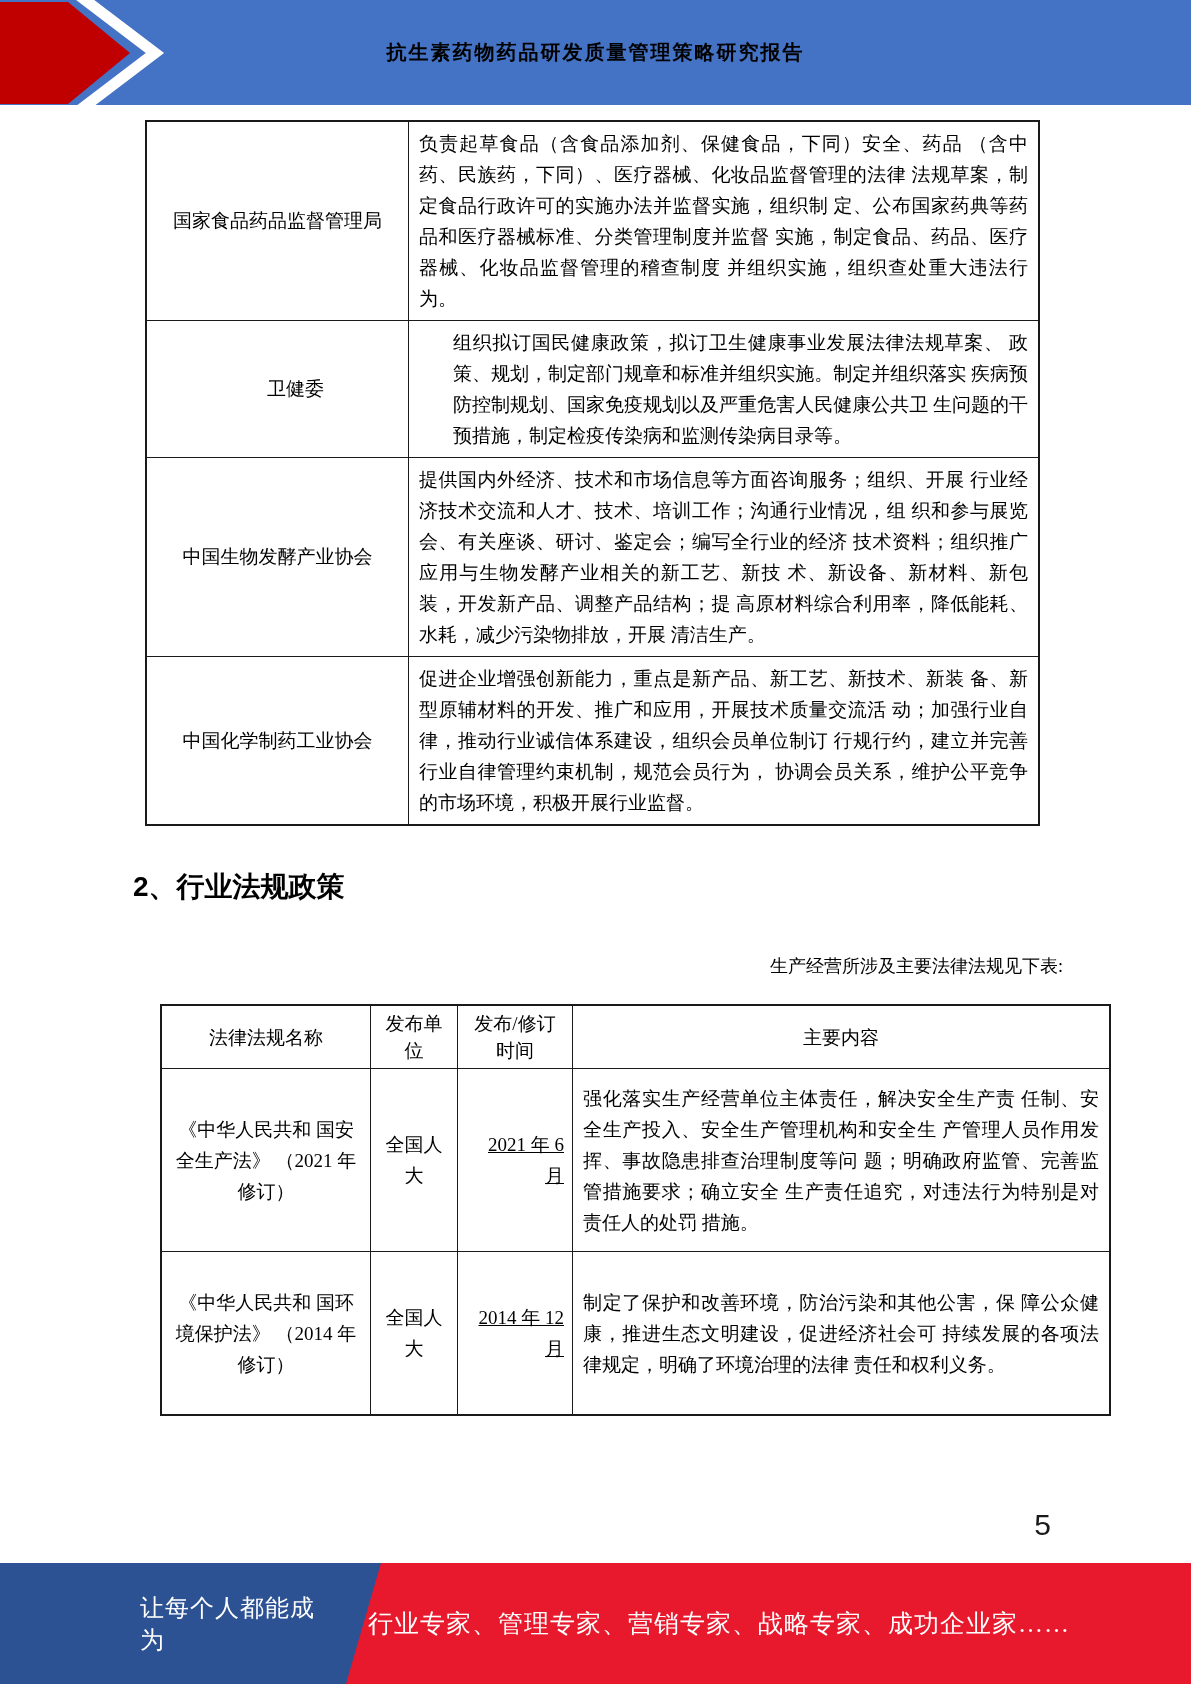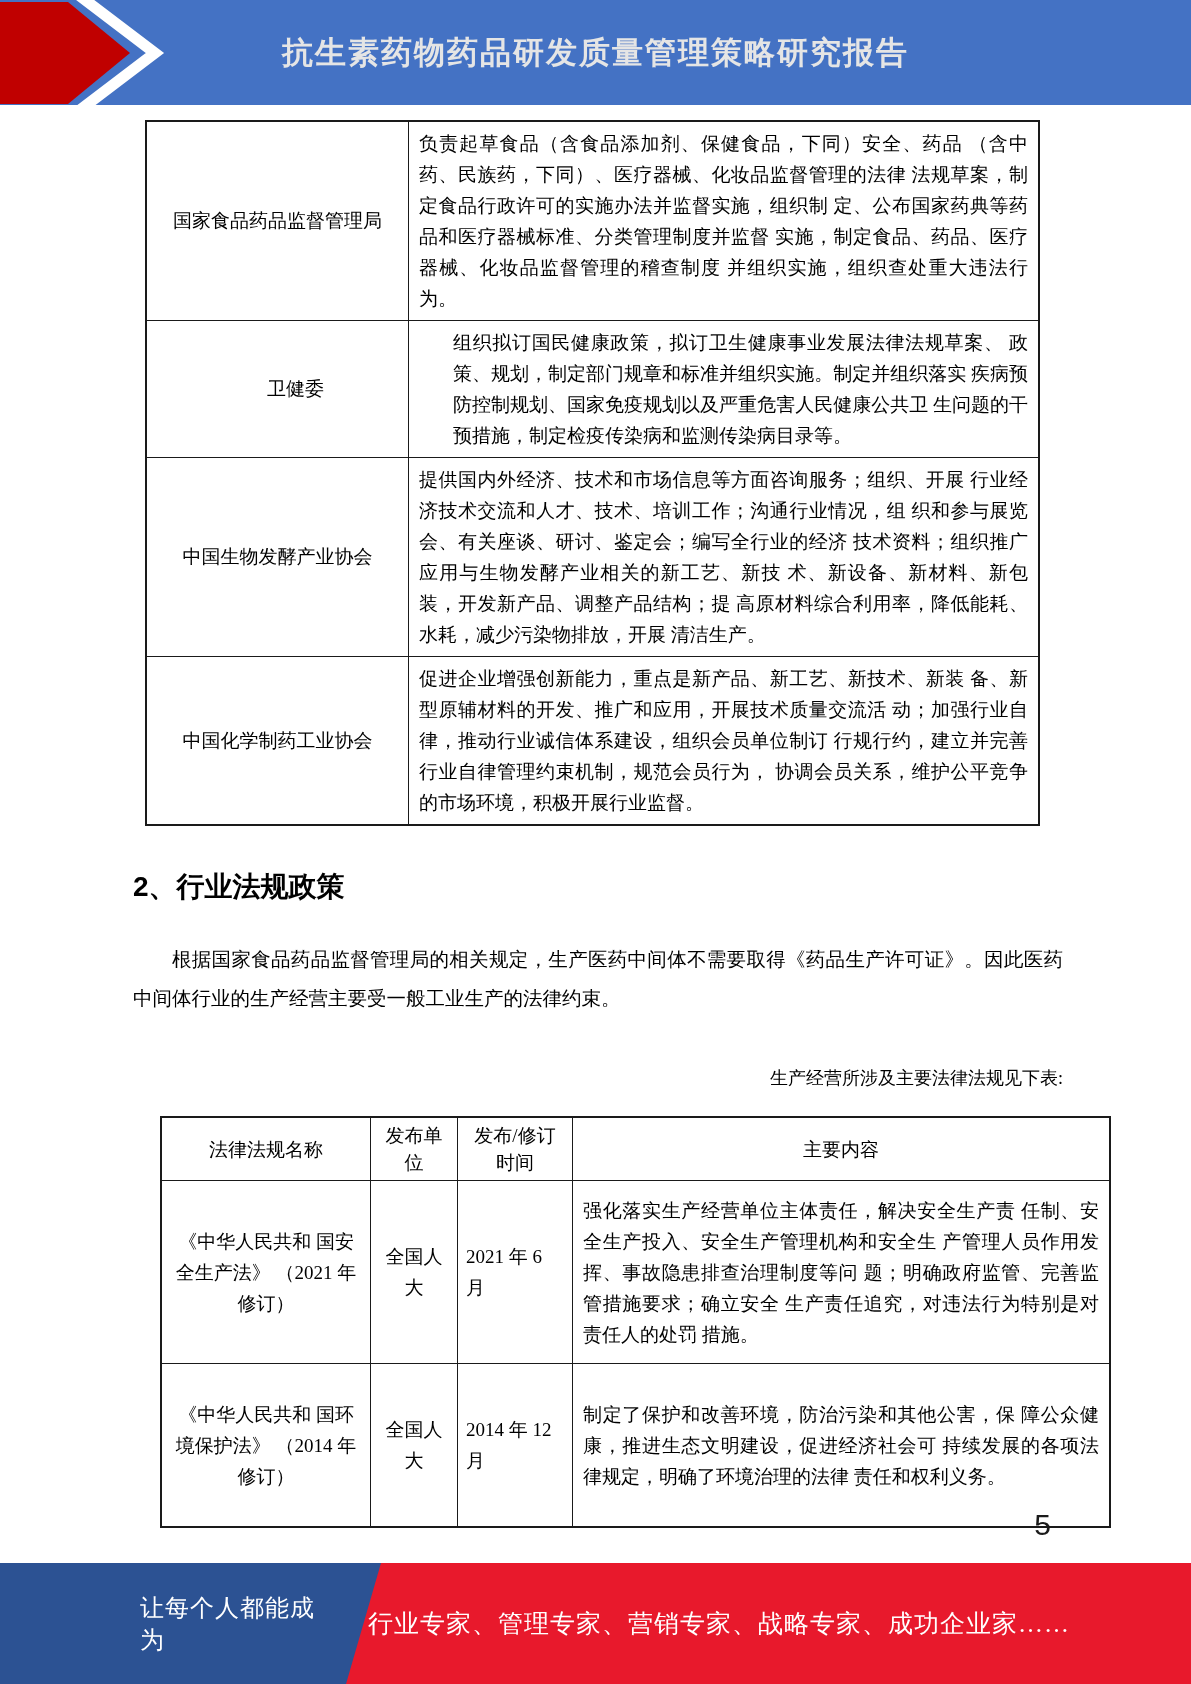--- a/index.html
+++ b/index.html
@@ -16,21 +16,21 @@
   .header{
     position:relative;
     width:100%;height:105px;
     background:var(--header-blue,#4472C4);
   }
   .header-arrow{position:absolute;left:0;top:0;height:105px;width:170px;}
   .header-title{
     position:absolute;left:0;right:0;top:0;height:105px;
     display:flex;align-items:center;justify-content:center;
     font-family:"Liberation Sans","DejaVu Sans",sans-serif;
-    font-weight:bold;font-size:31px;color:#e5e5e5;letter-spacing:2px;
+    font-weight:bold;font-size:20px;color:#000000;letter-spacing:2px;
   }
   
   table{border-collapse:collapse;table-layout:fixed;}
   .doc-table{border:2px solid #1a1a1a;}
   .doc-table td,.doc-table th{
     border:1px solid #1a1a1a;
     font-size:19px;
     vertical-align:middle;
     padding:4px 8px;
   }
@@ -67,21 +67,21 @@
   .law-table{margin:26px 0 0 160px;width:880px;}
   .law-table th{
     font-weight:normal;text-align:center;height:52px;line-height:27px;
   }
   .law-table .col-name{width:192px;}
   .law-table .col-issuer{width:70px;}
   .law-table .col-date{width:98px;}
   .law-table .col-content{width:520px;}
   .law-table .name-cell{text-align:center;line-height:31px;}
   .law-table .issuer-cell{text-align:center;line-height:31px;}
-  .law-table .date-cell{text-align:left;line-height:31px;}
+  .law-table .date-cell{text-align:right;line-height:31px;text-decoration:underline;}
   .law-table .content-cell{text-align:justify;line-height:31px;padding:6px 10px;}
   .law-table tr.r0 td{height:170px;}
   .law-table tr.r1 td{height:150px;}
   
   .page-number{
     position:absolute;right:140px;top:1508px;
     font-family:"Liberation Sans","DejaVu Sans",sans-serif;
     font-size:30px;color:#1a1a1a;
   }
   
@@ -134,21 +134,20 @@
       </tr>
       <tr class="r3">
         <td class="name-cell">中国化学制药工业协会</td>
         <td class="desc-cell">促进企业增强创新能力，重点是新产品、新工艺、新技术、新装 备、新型原辅材料的开发、推广和应用，开展技术质量交流活 动；加强行业自律，推动行业诚信体系建设，组织会员单位制订 行规行约，建立并完善行业自律管理约束机制，规范会员行为， 协调会员关系，维护公平竞争的市场环境，积极开展行业监督。</td>
       </tr>
     </tbody>
   </table>
 
   <div class="h-section">2、行业法规政策</div>
 
-  <div class="para">根据国家食品药品监督管理局的相关规定，生产医药中间体不需要取得《药品生产许可证》。因此医药中间体行业的生产经营主要受一般工业生产的法律约束。</div>
 
 
   <div class="table-intro">生产经营所涉及主要法律法规见下表:</div>
 
   <table class="doc-table law-table">
     <thead>
       <tr>
         <th class="col-name">法律法规名称</th>
         <th class="col-issuer">发布单位</th>
         <th class="col-date">发布/修订时间</th>

